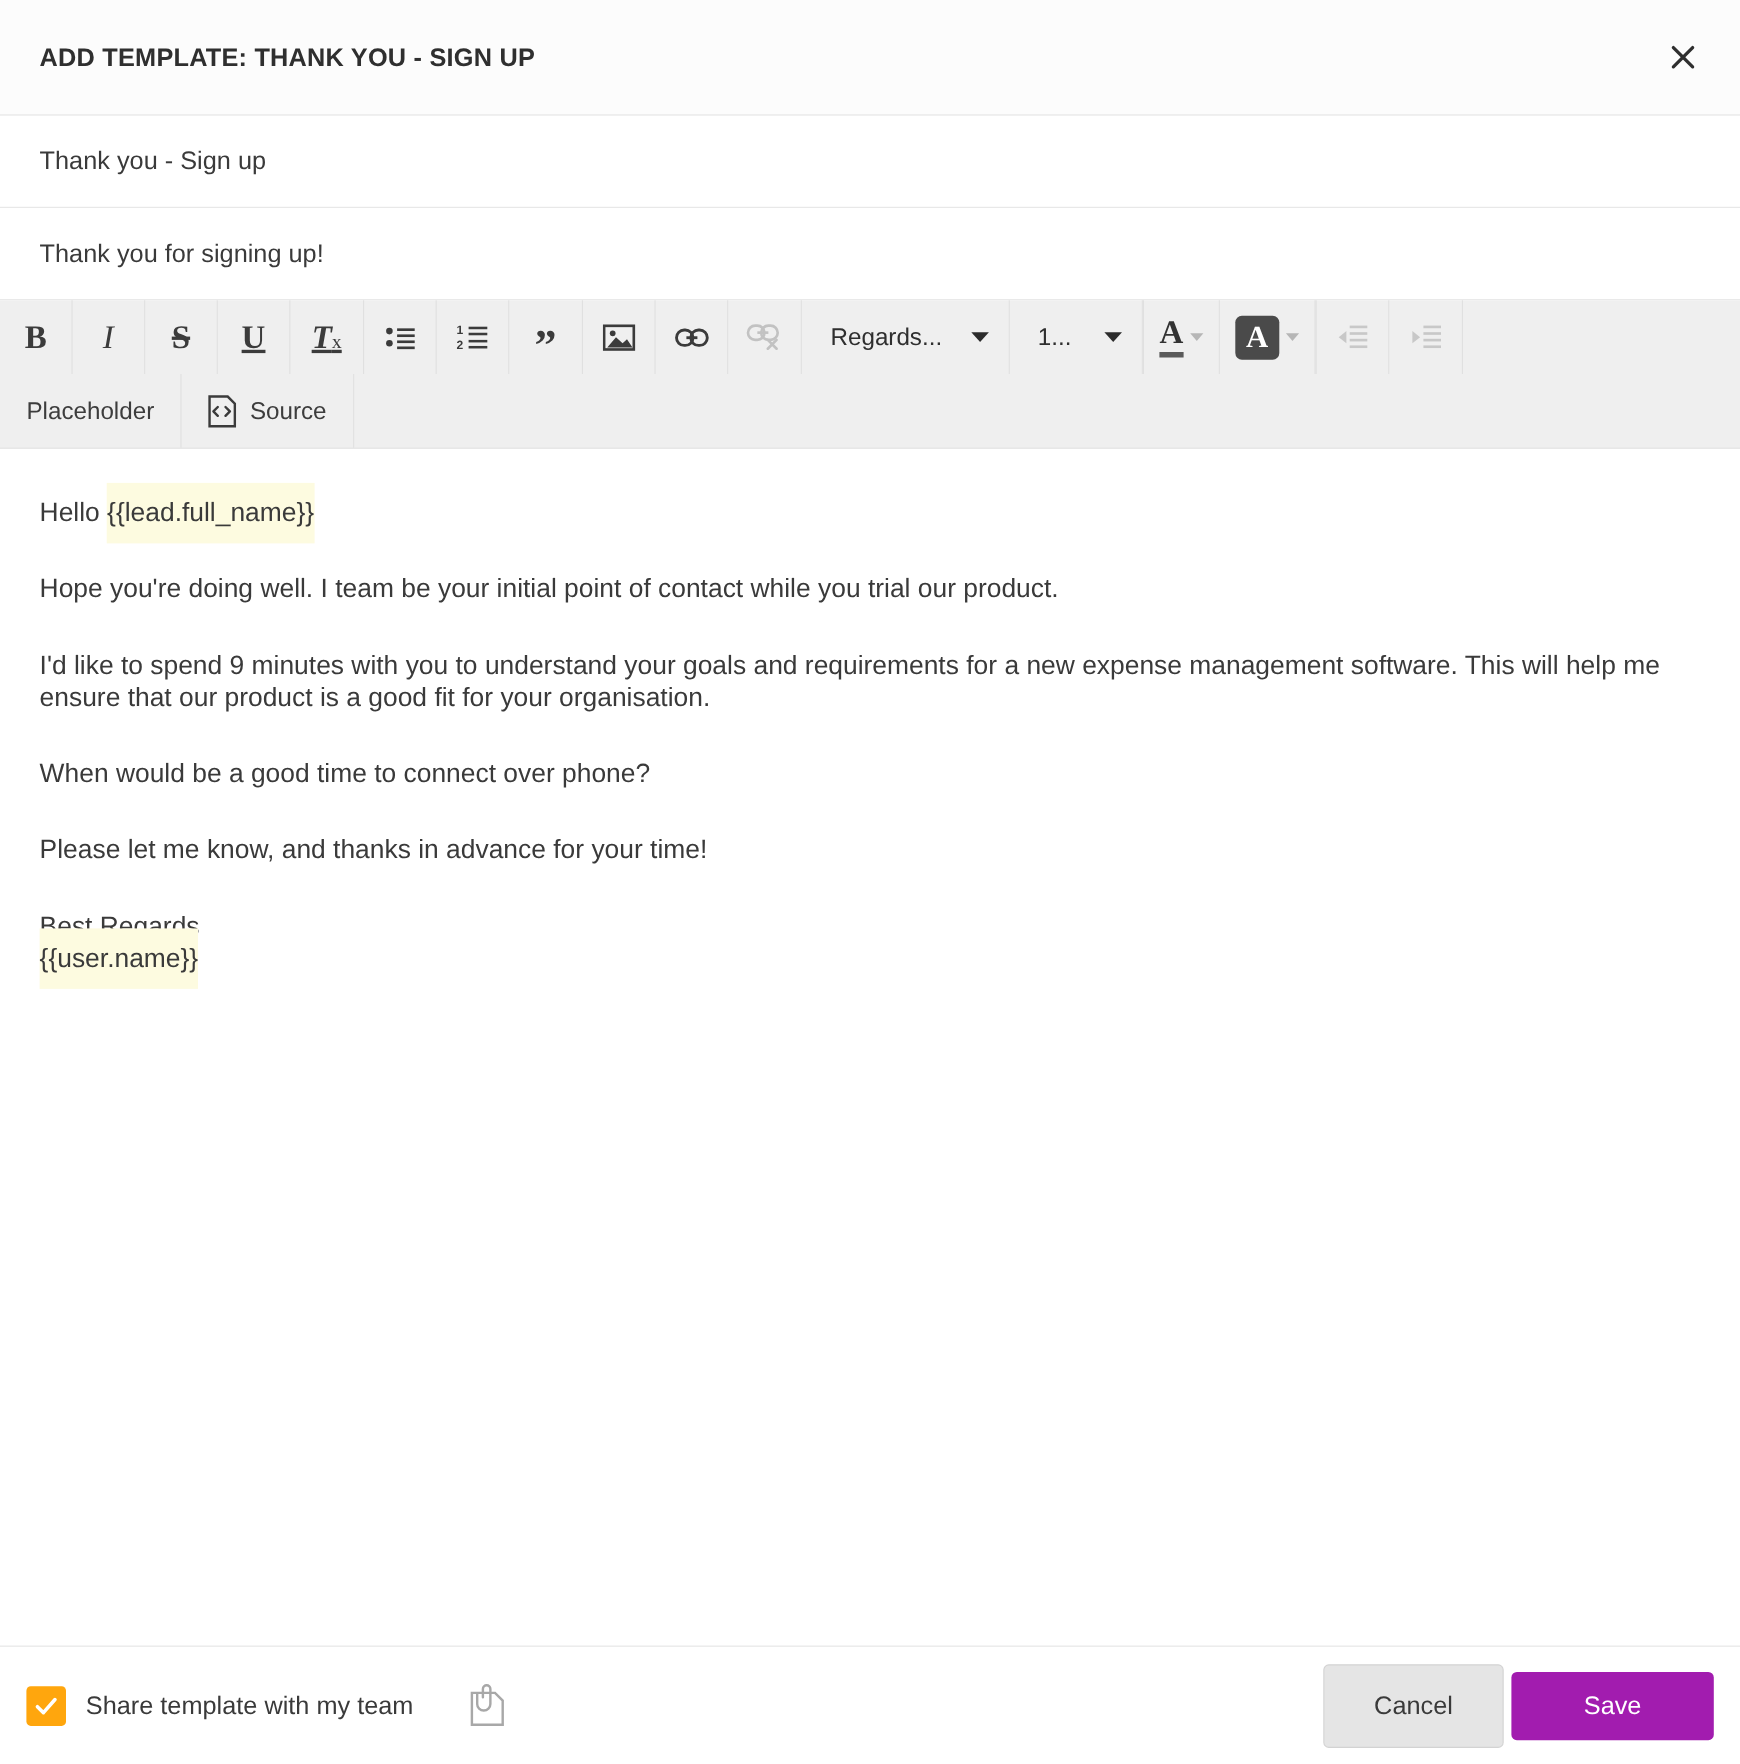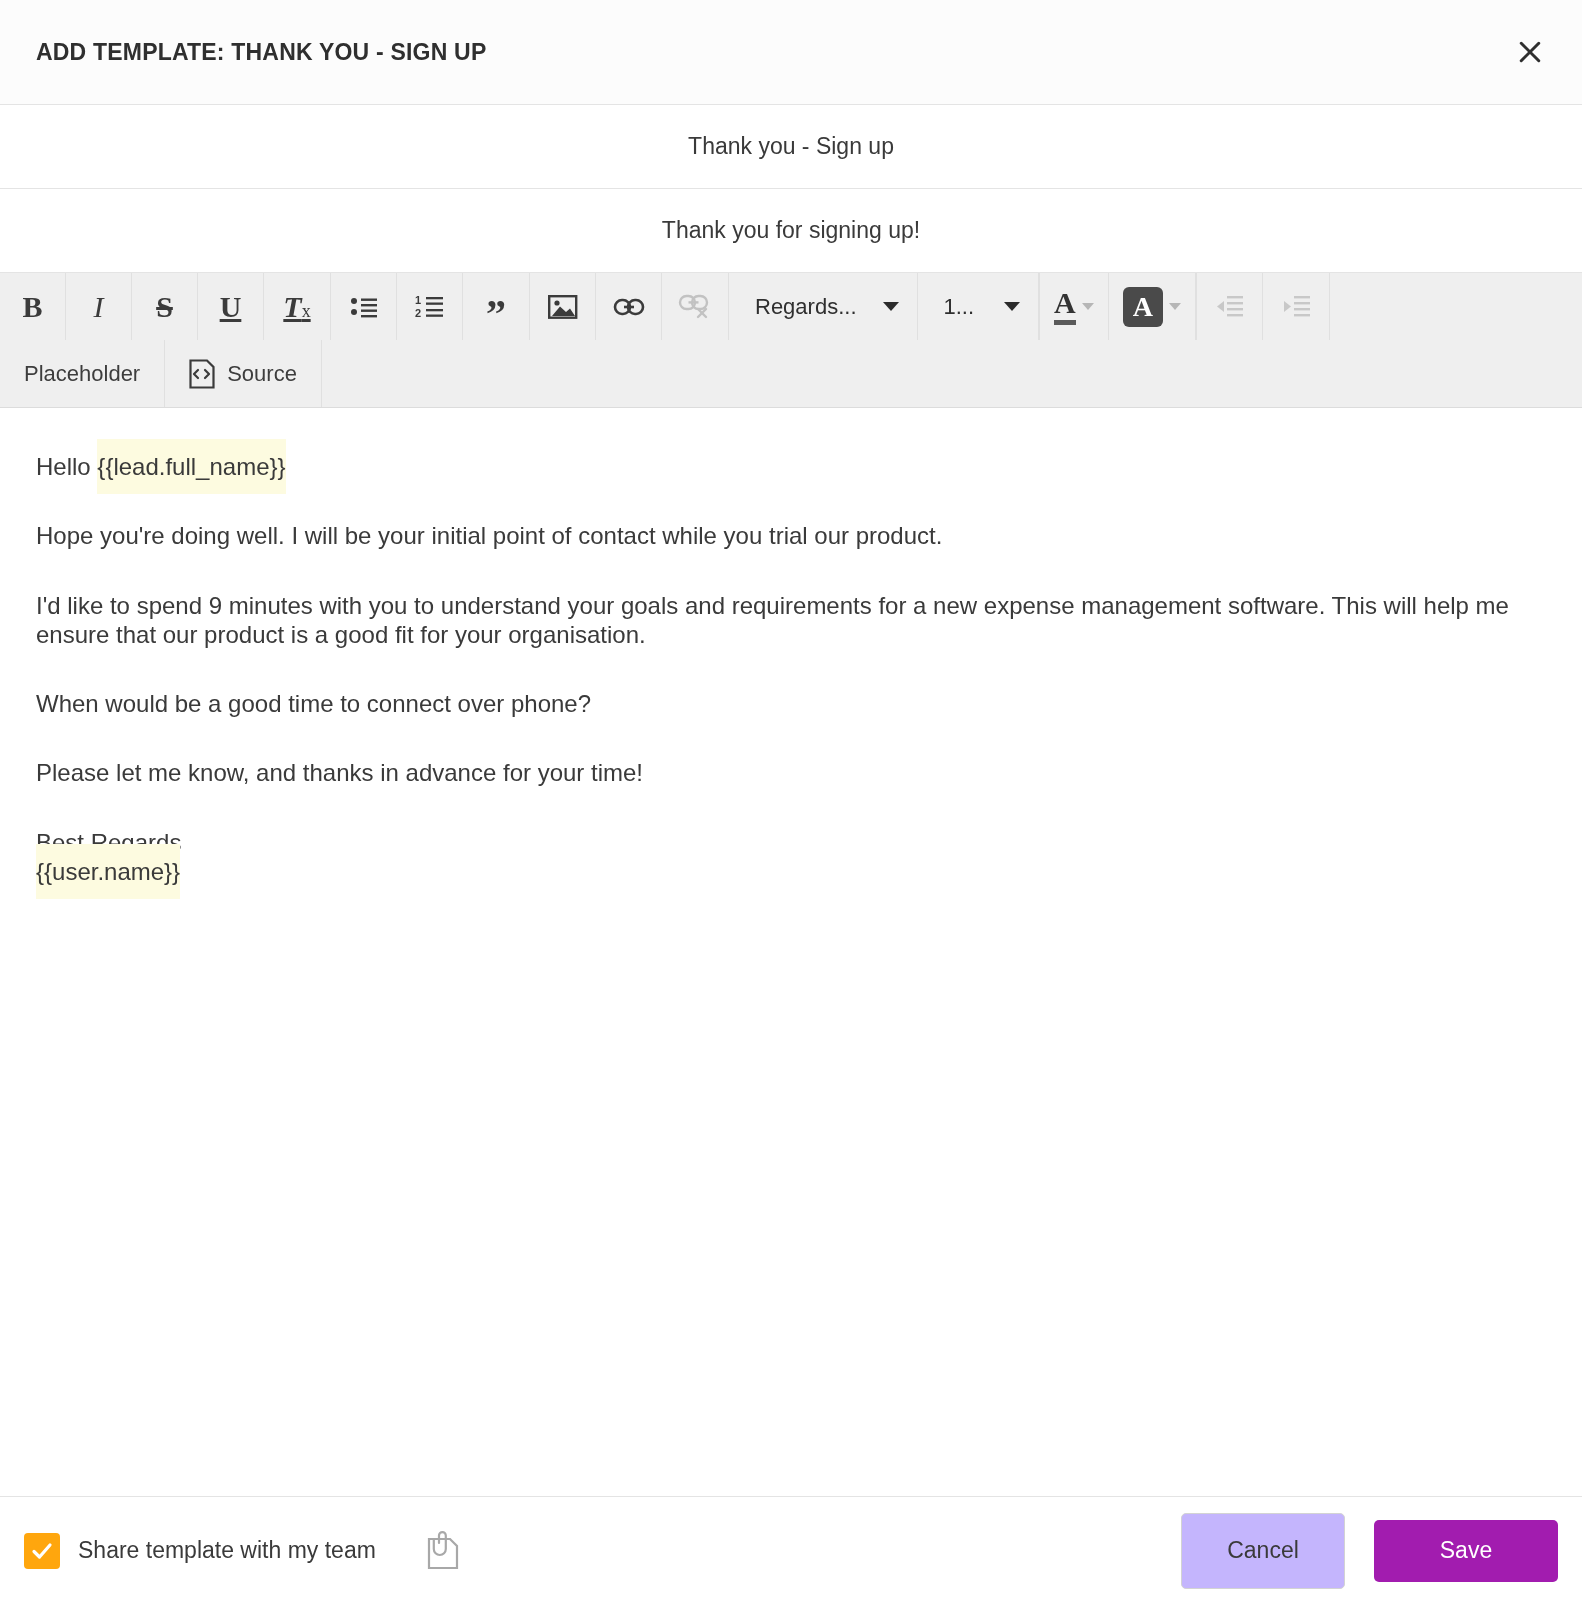--- a/index.html
+++ b/index.html
@@ -70,21 +70,20 @@
   }
   .field-input {
     border: none;
     outline: none;
     width: 100%;
     font-size: 23px;
     color: #3a3a3a;
     background: transparent;
     font-family: "Liberation Sans", sans-serif;
     padding: 0;
-    text-align: center;
   }
 
   
   .toolbar {
     background: #efefef;
     border-bottom: 1px solid #dcdcdc;
     padding: 0;
   }
   .toolbar-row {
     display: flex;
@@ -231,23 +230,23 @@
     cursor: pointer;
     display: flex;
     align-items: center;
     justify-content: center;
     font-family: "Liberation Sans", sans-serif;
   }
   .btn-cancel {
     width: 164px;
     height: 76px;
     border: 1px solid #d3d3d3;
-    background: #c4b5fd;
+    background: #e5e5e5;
     color: #3a3a3a;
-    margin-right: 29px;
+    margin-right: 7px;
   }
   .btn-save {
     width: 184px;
     height: 62px;
     border: none;
     background: #a21caf;
     color: #ffffff;
   }
 </style>
 </head>
@@ -408,21 +407,21 @@
           <polyline points="16,11 20,15 16,19" fill="none" stroke="#3b3b3b" stroke-width="2.2" stroke-linecap="round" stroke-linejoin="round"></polyline>
         </svg>
         <span>Source</span>
       </div>
     </div>
 
   </div>
 
   <div class="editor">
     <p><span>Hello </span><span class="ph">{{lead.full_name}}</span></p>
-    <p>Hope you're doing well. I will be your initial point of contact while you trial our product.</p>
+    <p>Hope you're doing well. I team be your initial point of contact while you trial our product.</p>
     <p>I'd like to spend 9 minutes with you to understand your goals and requirements for a new expense management software. This will help me ensure that our product is a good fit for your organisation.</p>
     <p>When would be a good time to connect over phone?</p>
     <p>Please let me know, and thanks in advance for your time!</p>
     <p class="sig">Best Regards</p>
     <p class="sig"><span class="ph">{{user.name}}</span></p>
   </div>
 
   <div class="modal-footer">
     <div class="check-wrap">
       <span class="checkbox">

